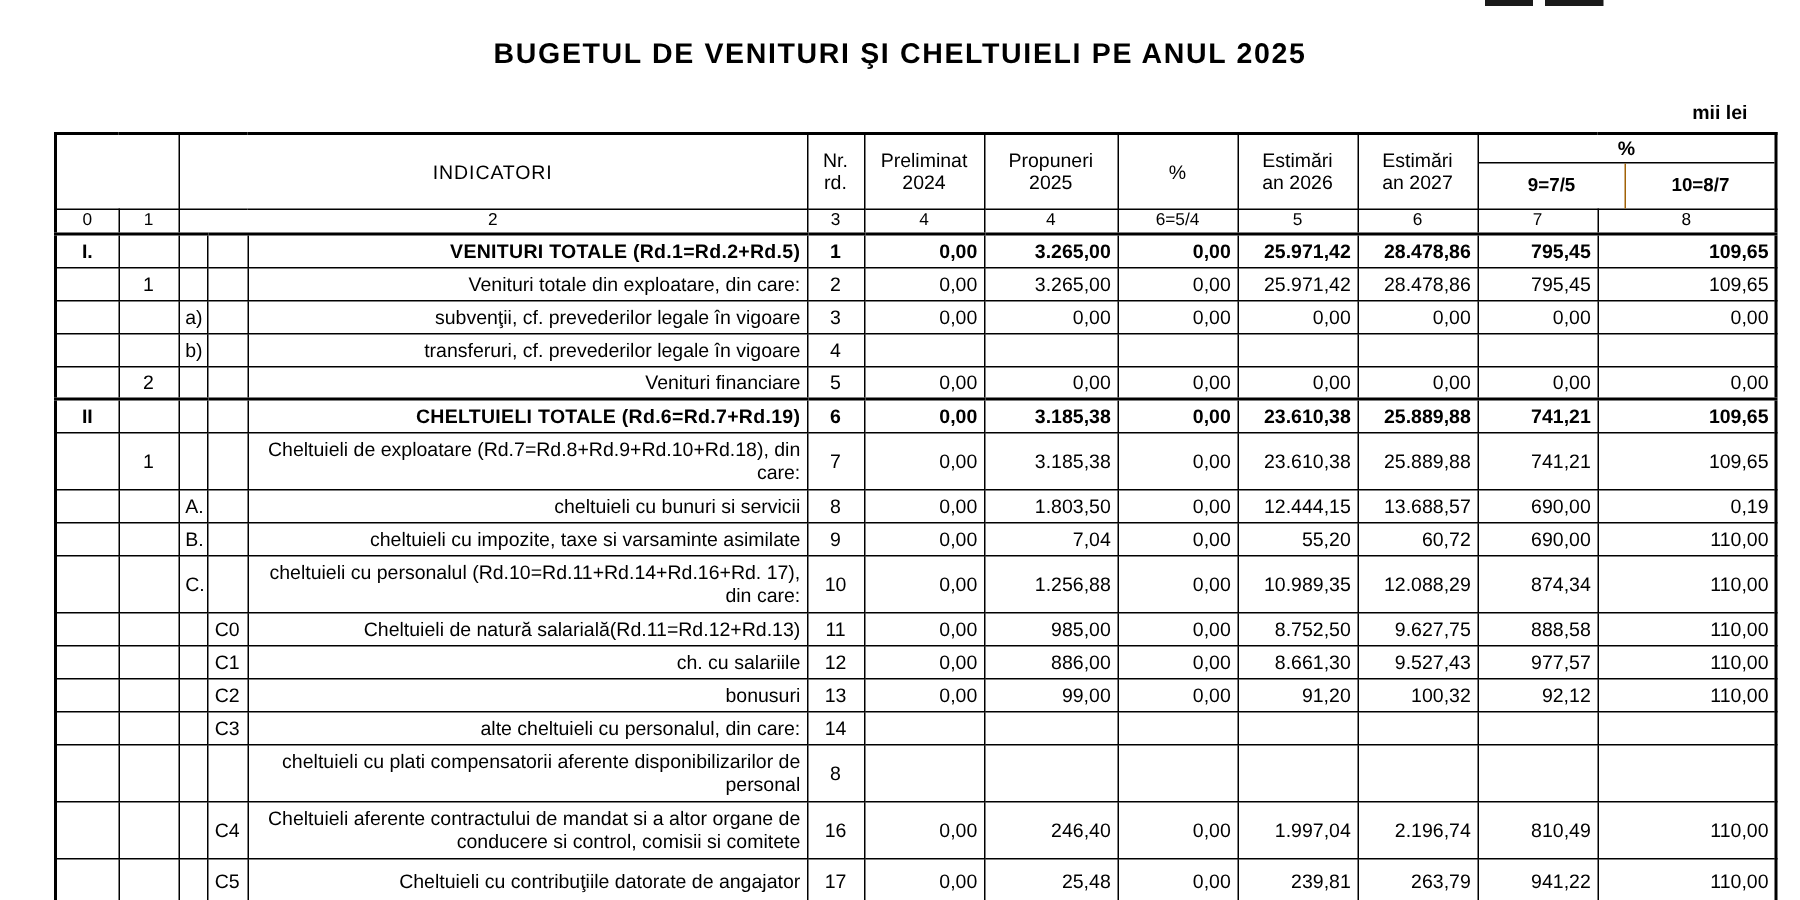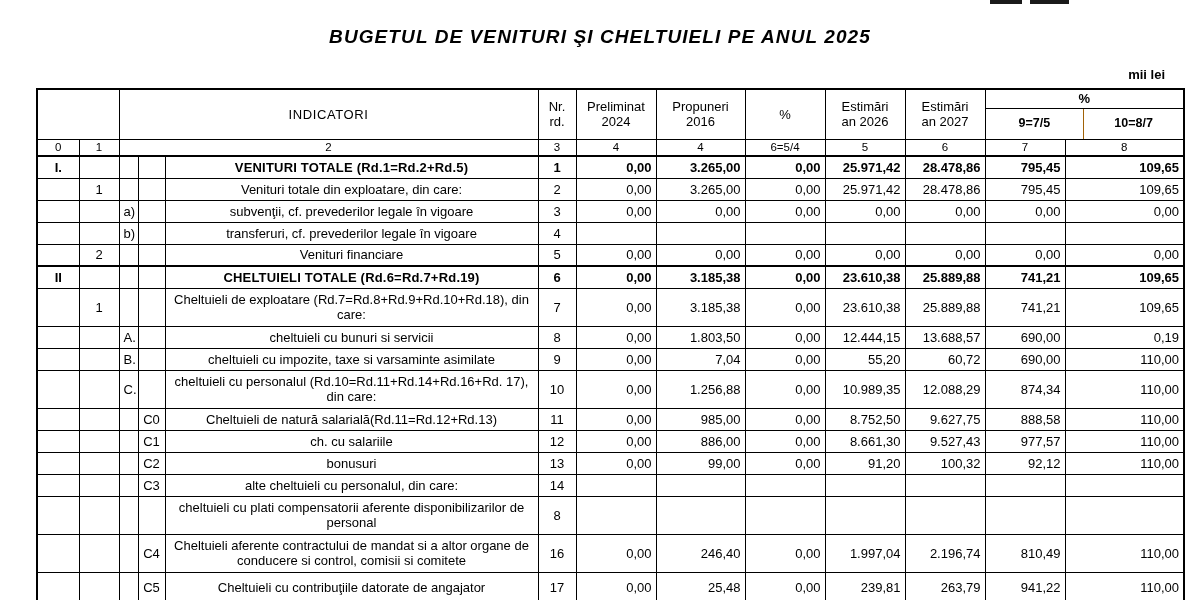--- a/index.html
+++ b/index.html
@@ -24,21 +24,20 @@
 
   .doc-title {
     position: absolute;
     top: 26px; left: 0; width: 1200px;
     text-align: center;
     font-size: 19px;
     font-weight: bold;
     letter-spacing: 1.1px;
     color: #000;
     white-space: nowrap;
-    font-style: italic;
   }
   .unit-label {
     position: absolute;
     top: 67px;
     left: 0; width: 1165px;
     text-align: right;
     font-size: 13px;
     font-weight: bold;
     color: #000;
   }
@@ -81,21 +80,21 @@
     border-top-width: 2px;
     border-bottom-width: 2px;
   }
 
   td.lvl0, td.lvl1, td.lvl2, td.lvl3 {
     text-align: center;
     font-weight: bold;
     font-size: 13px;
   }
   td.desc {
-    text-align: center;
+    text-align: right;
     padding-left: 5px;
     font-size: 13px;
   }
   td.nr {
     text-align: center;
     font-size: 13px;
   }
   td.num {
     text-align: right;
     padding-right: 5px;
@@ -158,21 +157,21 @@
         <td>
           <span class="two-line">Nr.</span>
           <span class="two-line">rd.</span>
         </td>
         <td>
           <span class="two-line">Preliminat</span>
           <span class="two-line">2024</span>
         </td>
         <td>
           <span class="two-line">Propuneri</span>
-          <span class="two-line">2016</span>
+          <span class="two-line">2025</span>
         </td>
         <td>%</td>
         <td>
           <span class="two-line">Estimări</span>
           <span class="two-line">an 2026</span>
         </td>
         <td>
           <span class="two-line">Estimări</span>
           <span class="two-line">an 2027</span>
         </td>

